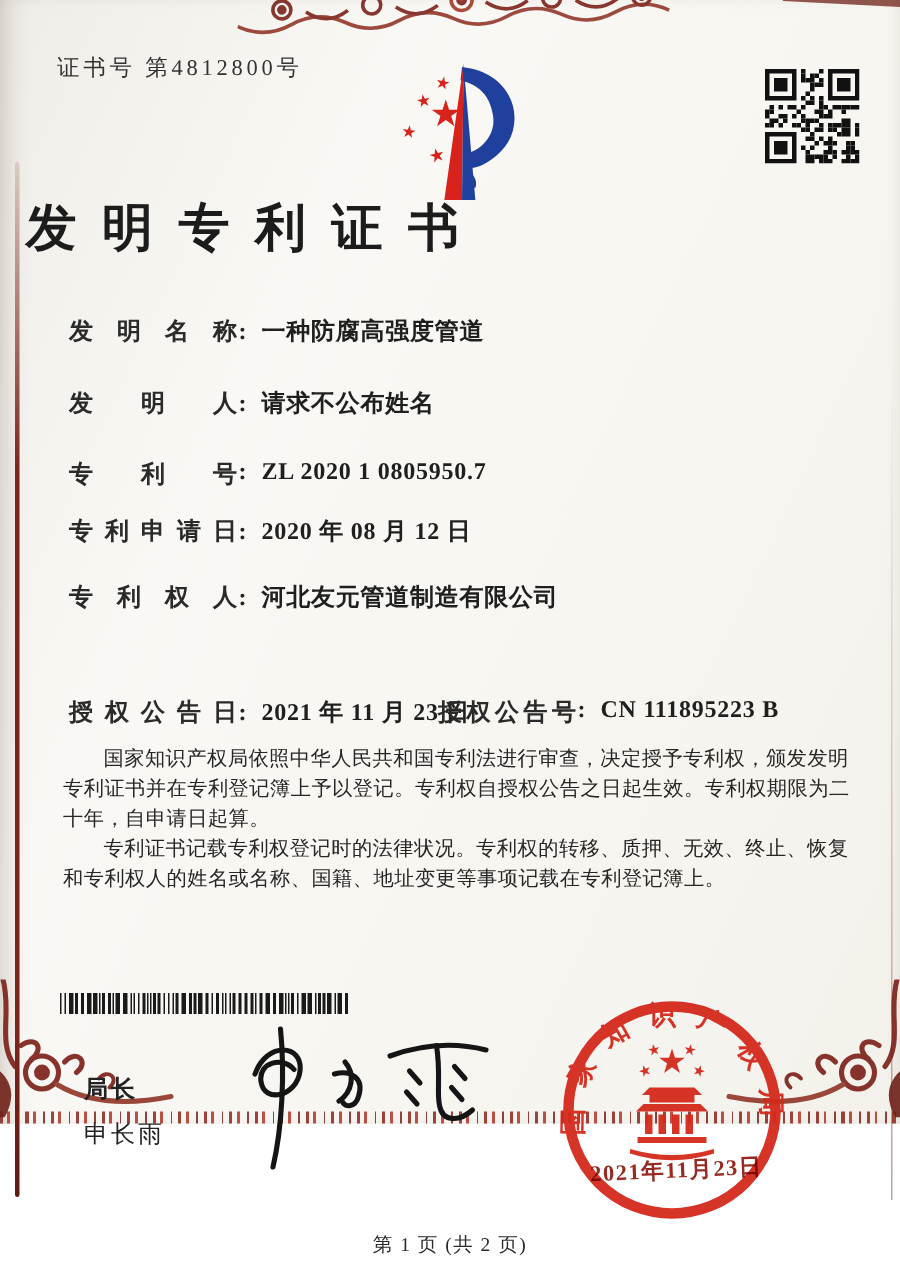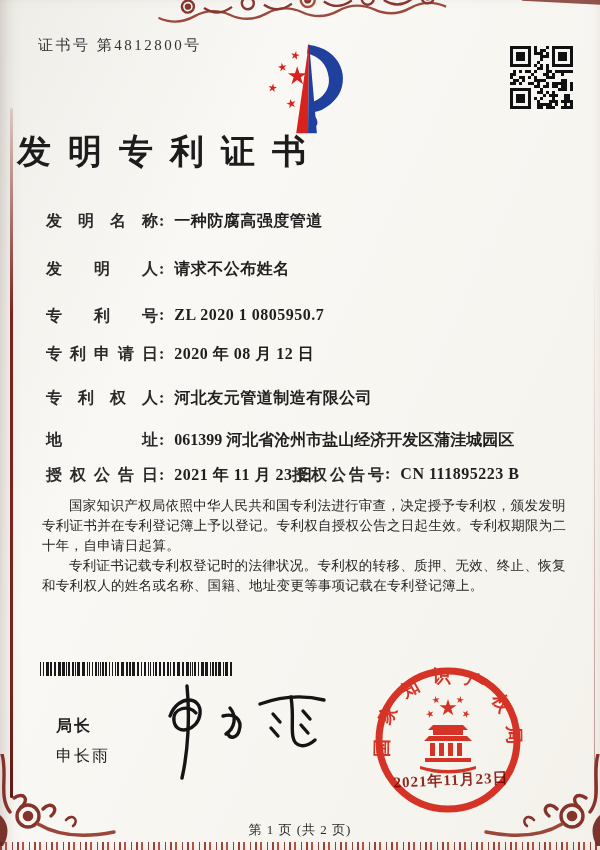--- a/index.html
+++ b/index.html
@@ -1,18 +1,18 @@
 <!DOCTYPE html>
 <html><head>
 <meta charset="utf-8">
 <style>
   html,body{margin:0;padding:0;}
   body{width:600px;height:850px;overflow:hidden;background:#fff;
        font-family:"Liberation Serif","DejaVu Serif",serif;color:#222;}
-  #photo{position:relative;width:600px;height:850px;
+  #photo{position:relative;width:600px;height:749px;
     background:linear-gradient(115deg,#efede8 0%,#f9f8f4 30%,#f7f5f0 70%,#f3f1ea 100%);
     box-shadow:inset 14px 0 18px -12px rgba(120,100,90,.35), inset -6px 0 12px -8px rgba(120,100,90,.2);}
   .abs{position:absolute;}
 
   
   #top-ornament{left:158px;top:-6px;width:300px;height:26px;transform:rotate(-2.2deg);opacity:.9;}
   #tr-border{right:-12px;top:-2px;width:90px;height:5px;background:#6d2017;transform:rotate(3deg);opacity:.75;}
   #left-border{left:10px;top:108px;width:2.5px;height:690px;
     background:linear-gradient(180deg,rgba(124,35,27,.15),#7c231b 30%,#7c231b 85%,#5f1a13);border-radius:2px;}
   #right-border{right:5px;top:240px;width:1.5px;height:560px;
@@ -268,23 +268,20 @@
   </div>
   <div class="abs field-row" style="top:306px">
     <span class="flabel">专利号</span><span class="fcolon">:</span><span class="fvalue">ZL 2020 1 0805950.7</span>
   </div>
   <div class="abs field-row" style="top:344px">
     <span class="flabel">专利申请日</span><span class="fcolon">:</span><span class="fvalue">2020 年 08 月 12 日</span>
   </div>
   <div class="abs field-row" style="top:388px">
     <span class="flabel">专利权人</span><span class="fcolon">:</span><span class="fvalue">河北友元管道制造有限公司</span>
   </div>
-  <div class="abs field-row" style="top:430px">
-    <span class="flabel">地址</span><span class="fcolon">:</span><span class="fvalue" style="letter-spacing:0">061399 河北省沧州市盐山经济开发区蒲洼城园区</span>
-  </div>
   <div class="abs field-row" style="top:465px">
     <span class="flabel">授权公告日</span><span class="fcolon">:</span><span class="fvalue">2021 年 11 月 23 日</span>
     <span class="fpair2">
       <span class="flabel">授权公告号</span><span class="fcolon">:</span><span class="fvalue">CN 111895223 B</span>
     </span>
   </div>
 
   <div id="body-text" class="abs">
     <p>国家知识产权局依照中华人民共和国专利法进行审查，决定授予专利权，颁发发明专利证书并在专利登记簿上予以登记。专利权自授权公告之日起生效。专利权期限为二十年，自申请日起算。</p>
     <p>专利证书记载专利权登记时的法律状况。专利权的转移、质押、无效、终止、恢复和专利权人的姓名或名称、国籍、地址变更等事项记载在专利登记簿上。</p>

